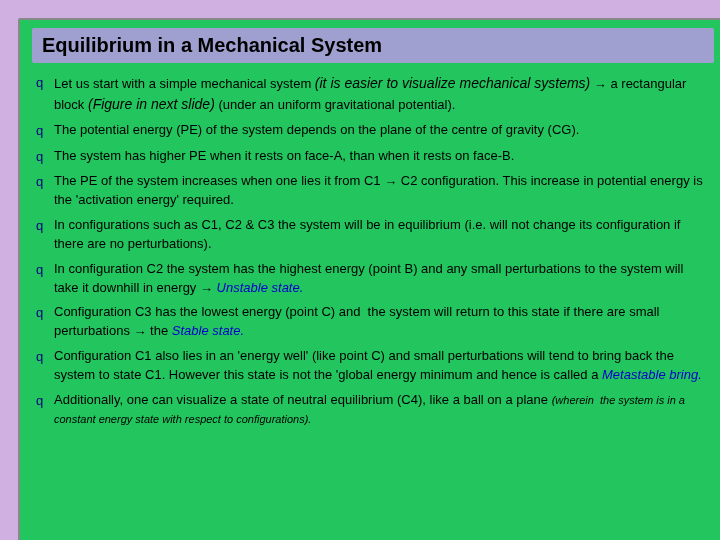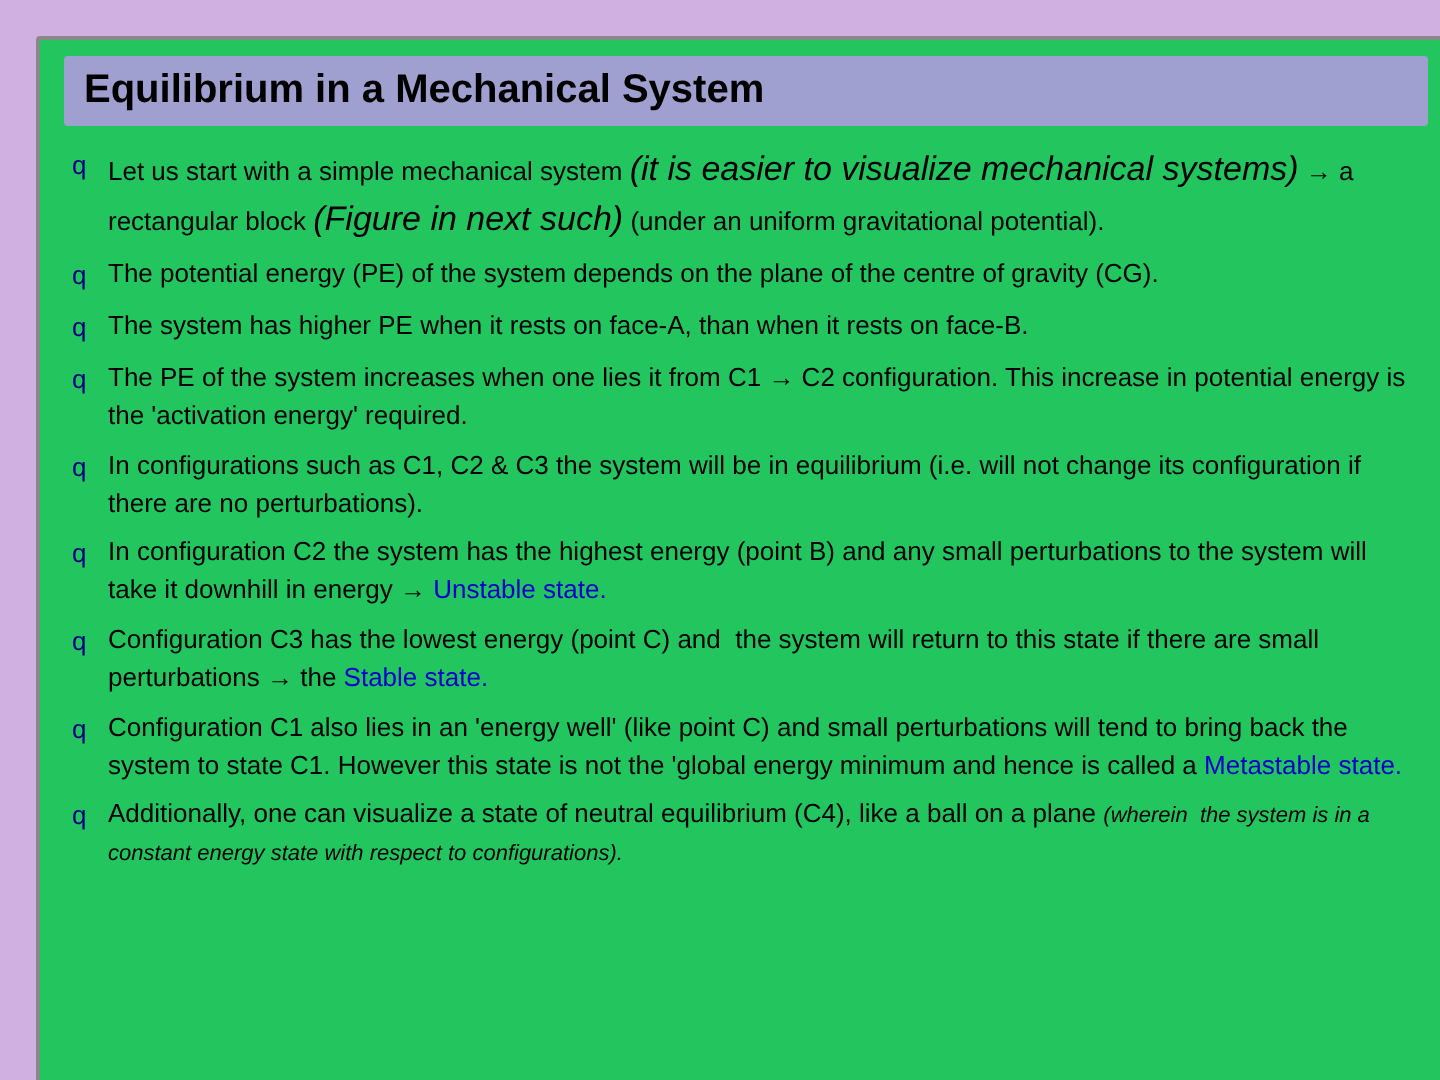--- a/index.html
+++ b/index.html
@@ -56,45 +56,46 @@
       color: #000080;
       margin-top: 1px;
     }
 
     .bullet-text {
       flex: 1;
     }
 
     .italic-small {
       font-style: italic;
-      font-size: 17px;
+      font-size: 14px;
     }
 
     .highlight-blue {
       color: #0000cc;
+      font-style: italic;
     }
 
     .small-note {
       font-size: 11px;
       font-style: italic;
     }
   </style>
 </head>
 <body>
 
 <div class="slide-container">
   <div class="slide-title">Equilibrium in a Mechanical System</div>
 
   <div class="content-area">
 
     <div class="bullet-item">
       <span class="bullet-symbol">q</span>
       <span class="bullet-text">
         Let us start with a simple mechanical system <span class="italic-small">(it is easier to visualize mechanical systems)</span>
-        → a rectangular block <span class="italic-small">(Figure in next such)</span> (under an uniform gravitational potential).
+        → a rectangular block <span class="italic-small">(Figure in next slide)</span> (under an uniform gravitational potential).
       </span>
     </div>
 
     <div class="bullet-item">
       <span class="bullet-symbol">q</span>
       <span class="bullet-text">
         The potential energy (PE) of the system depends on the plane of the centre of gravity (CG).
       </span>
     </div>
 
@@ -129,21 +130,21 @@
     <div class="bullet-item">
       <span class="bullet-symbol">q</span>
       <span class="bullet-text">
         Configuration C3 has the lowest energy (point C) and&nbsp; the system will return to this state if there are small perturbations → the <span class="highlight-blue">Stable state.</span>
       </span>
     </div>
 
     <div class="bullet-item">
       <span class="bullet-symbol">q</span>
       <span class="bullet-text">
-        Configuration C1 also lies in an 'energy well' (like point C) and small perturbations will tend to bring back the system to state C1. However this state is not the 'global energy minimum and hence is called a <span class="highlight-blue">Metastable state.</span>
+        Configuration C1 also lies in an 'energy well' (like point C) and small perturbations will tend to bring back the system to state C1. However this state is not the 'global energy minimum and hence is called a <span class="highlight-blue">Metastable bring.</span>
       </span>
     </div>
 
     <div class="bullet-item">
       <span class="bullet-symbol">q</span>
       <span class="bullet-text">
         Additionally, one can visualize a state of neutral equilibrium (C4), like a ball on a plane <span class="small-note">(wherein&nbsp; the system is in a constant energy state with respect to configurations).</span>
       </span>
     </div>
 

